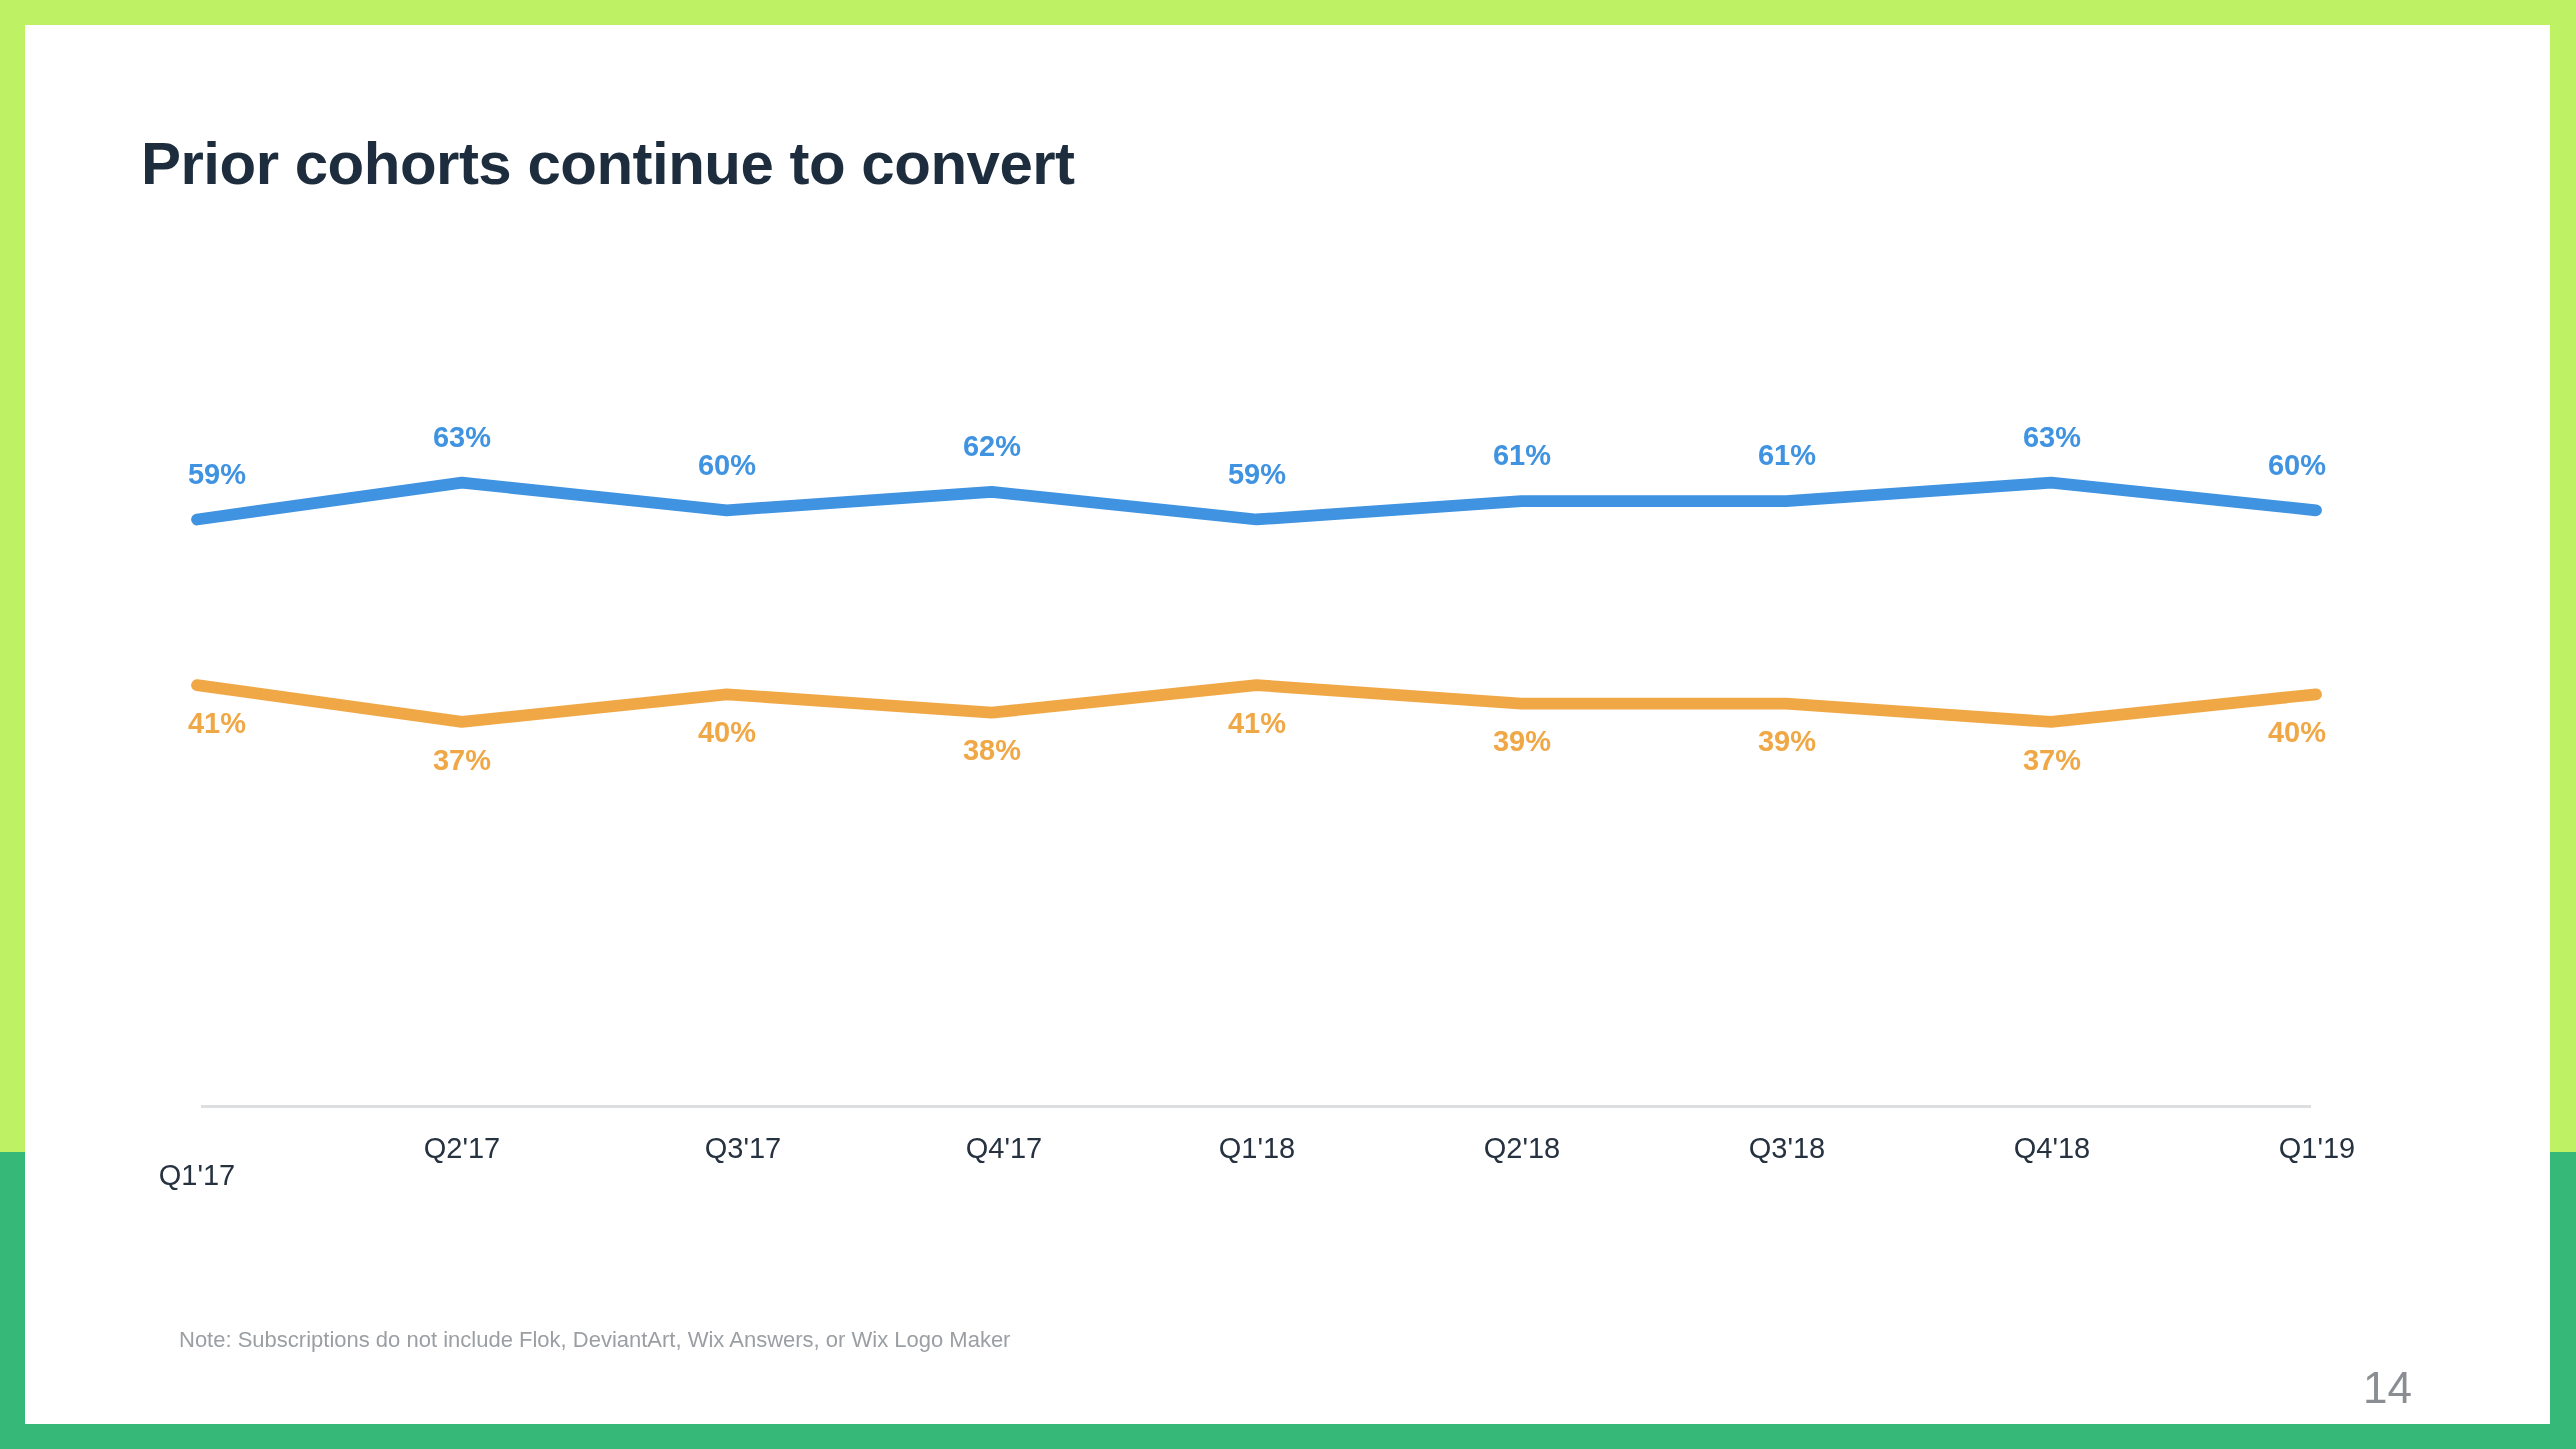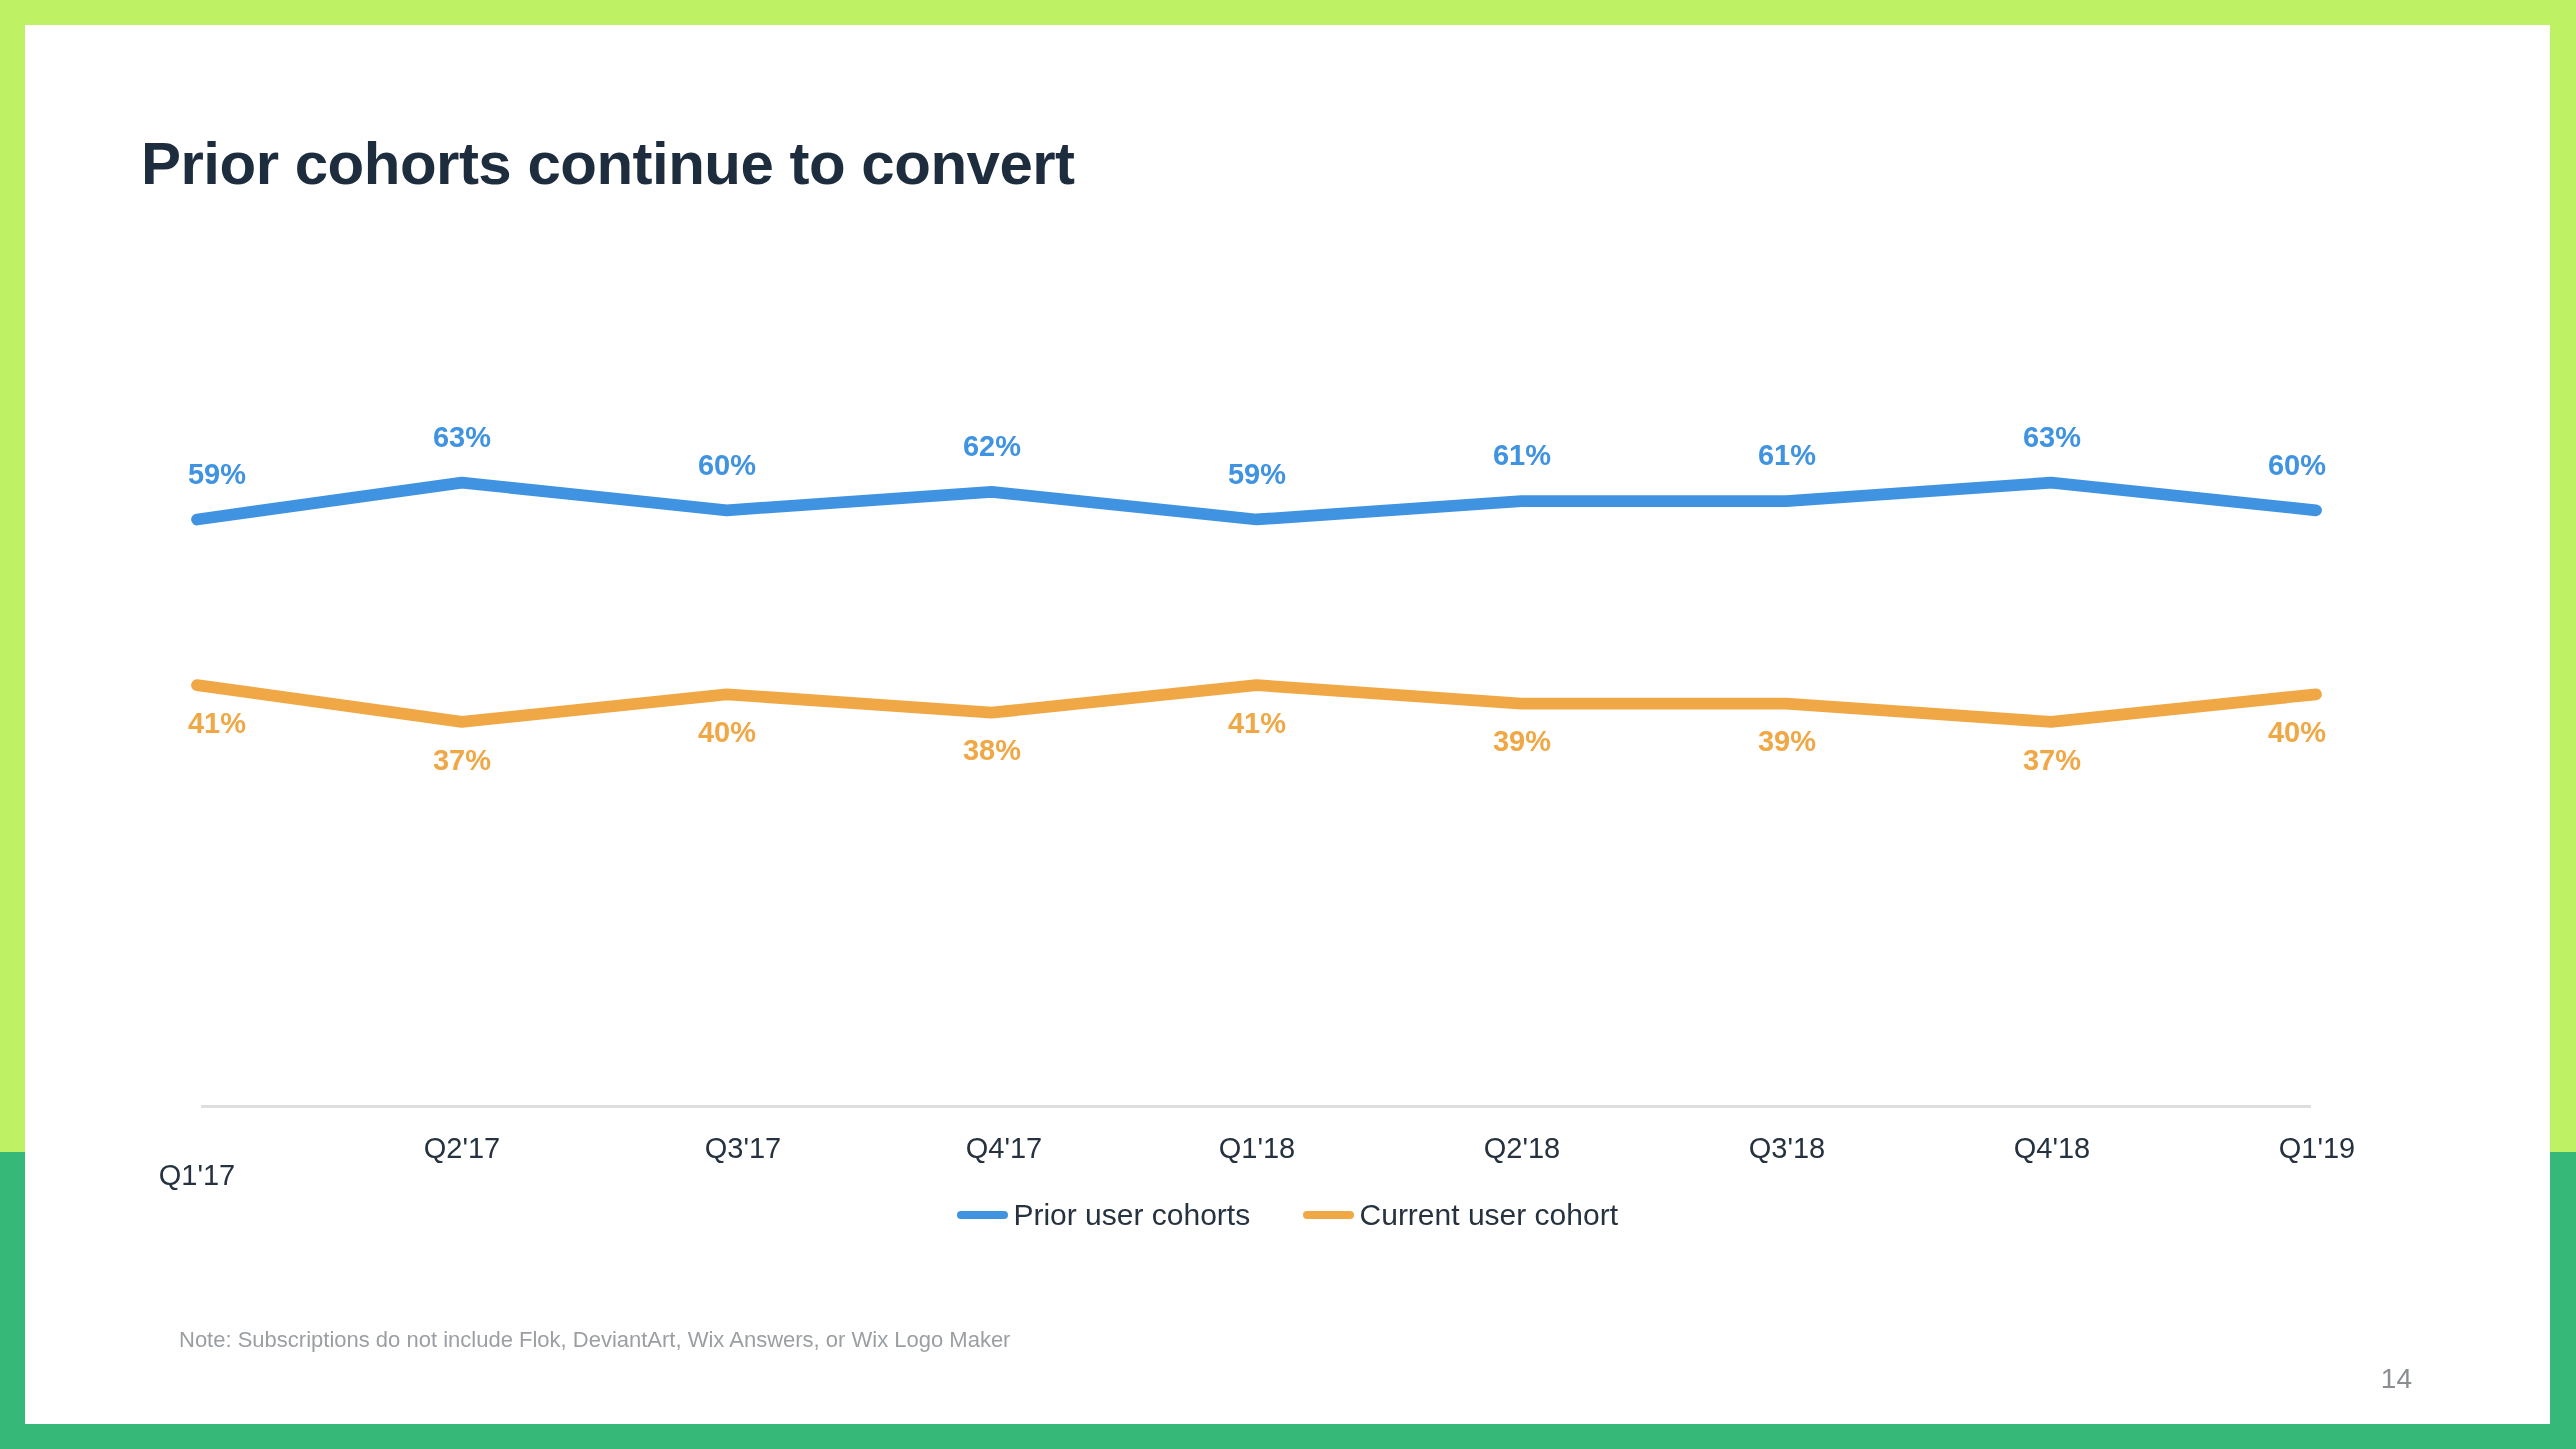--- a/index.html
+++ b/index.html
@@ -139,21 +139,21 @@
     top: 1302px;
     font-size: 22px;
     color: #9b9fa3;
     white-space: nowrap;
   }
 
   #page-number {
     position: absolute;
     right: 138px;
     top: 1338px;
-    font-size: 28px;
+    font-size: 44px;
     color: #8a8e92;
   }
 </style>
 </head>
 <body>
 
 <div id="slide-frame">
   <div id="slide-card">
 
     <h1 id="slide-title">Prior cohorts continue to convert</h1>
@@ -192,30 +192,20 @@
         <div class="x-tick-label" style="left: 437px;">Q2'17</div>
         <div class="x-tick-label" style="left: 702px; margin-left: 16px;">Q3'17</div>
         <div class="x-tick-label" style="left: 967px; margin-left: 12px;">Q4'17</div>
         <div class="x-tick-label" style="left: 1232px;">Q1'18</div>
         <div class="x-tick-label" style="left: 1497px;">Q2'18</div>
         <div class="x-tick-label" style="left: 1762px;">Q3'18</div>
         <div class="x-tick-label" style="left: 2027px;">Q4'18</div>
         <div class="x-tick-label" style="left: 2292px;">Q1'19</div>
       </div>
 
-    <div id="chart-legend">
-        <div class="legend-item">
-          <span class="legend-swatch" style="background: rgb(63, 147, 224);"></span>
-          <span class="legend-text">Prior user cohorts</span>
-        </div>
-        <div class="legend-item">
-          <span class="legend-swatch" style="background: rgb(240, 168, 71);"></span>
-          <span class="legend-text">Current user cohort</span>
-        </div>
-      </div>
 
     <div id="chart-note">Note: Subscriptions do not include Flok, DeviantArt, Wix Answers, or Wix Logo Maker</div>
 
     <div id="page-number">14</div>
 
   </div>
 </div>
 
 
 </body></html>

